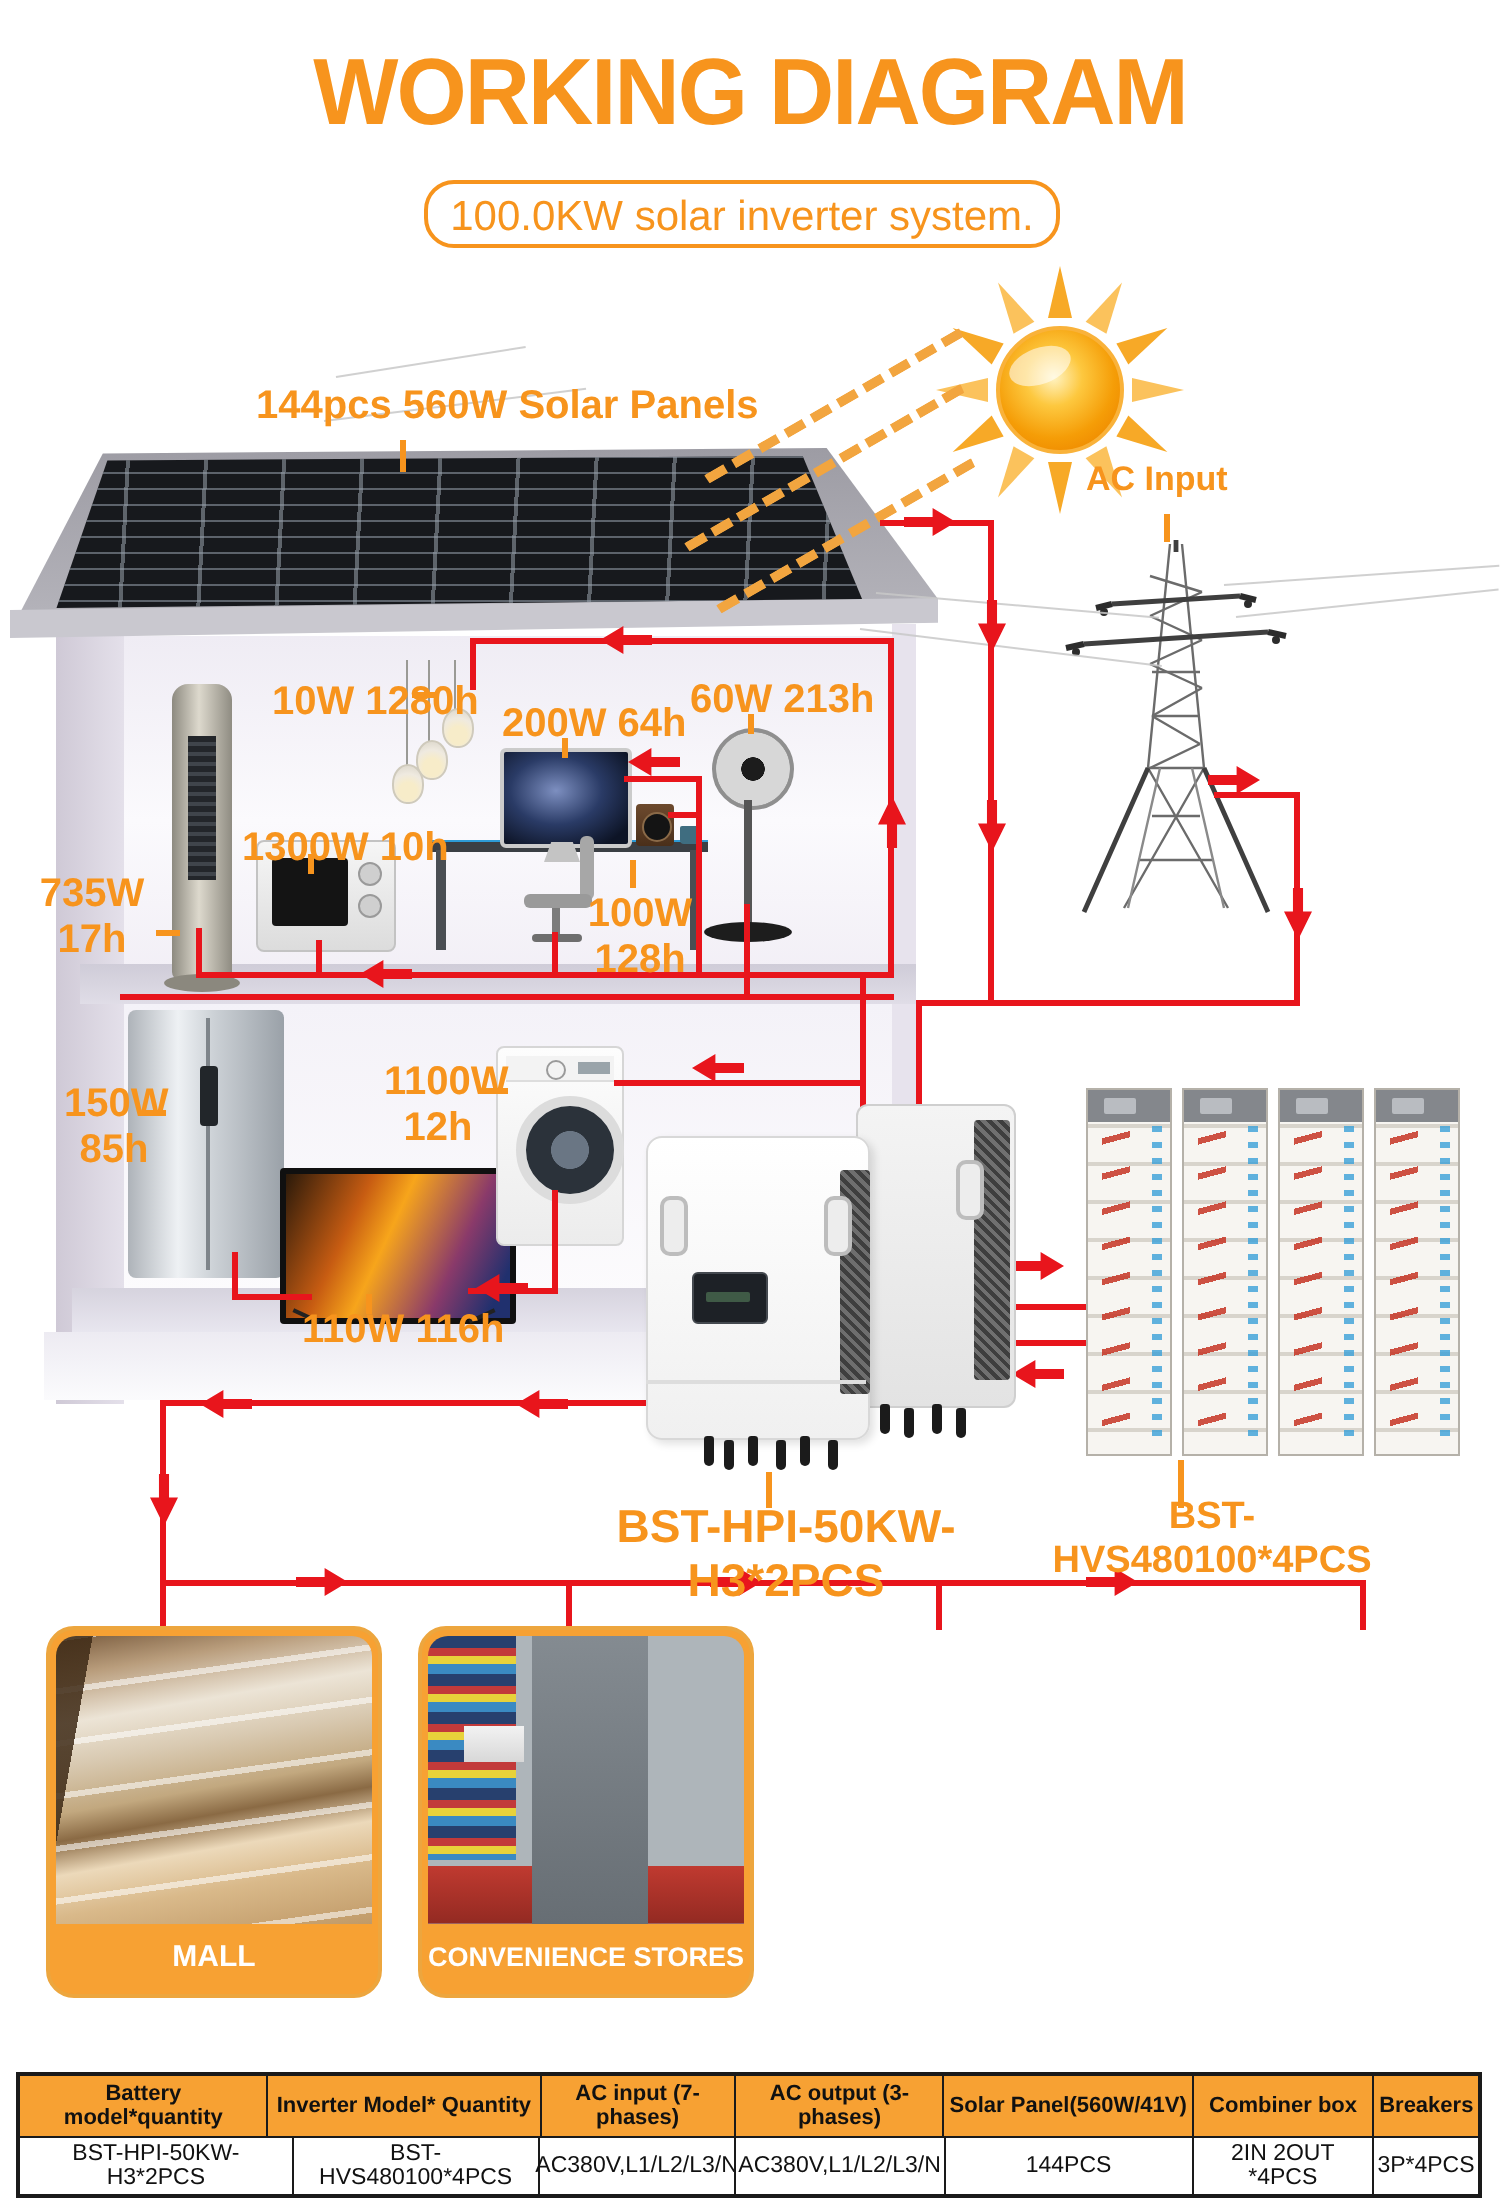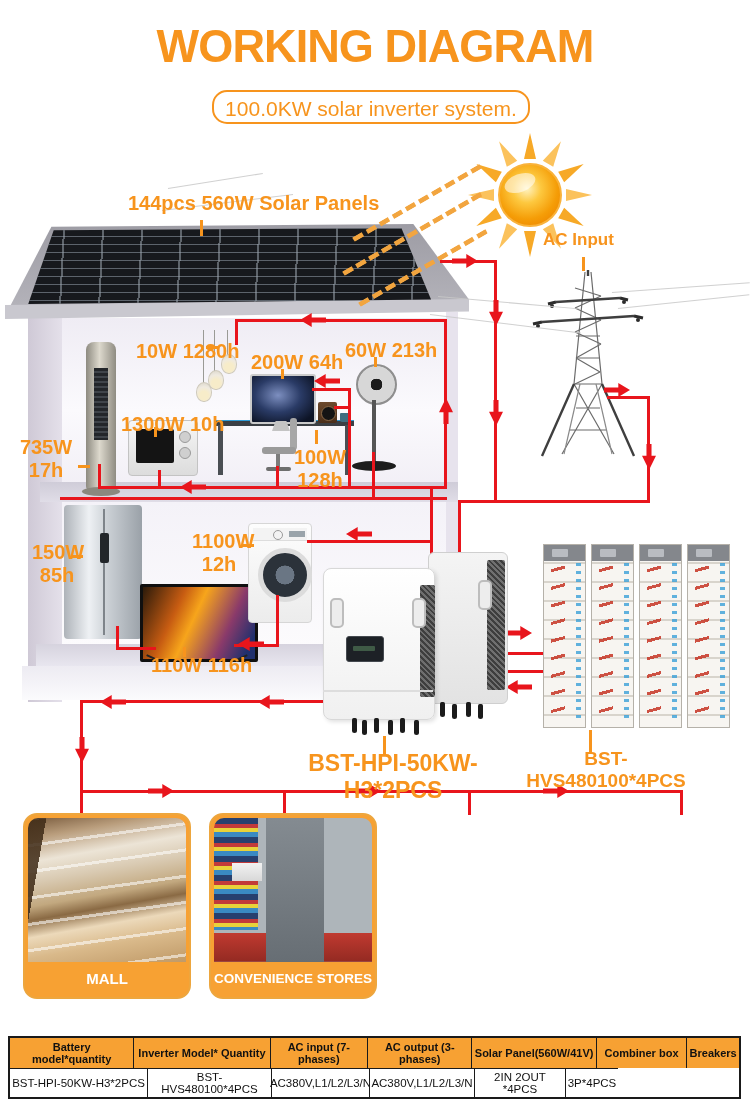--- a/index.html
+++ b/index.html
@@ -437,18 +437,19 @@
       <div class="cell" style="width:105px;">AC output (3-phases)</div>
       <div class="cell" style="width:125px;">Solar Panel(560W/41V)</div>
       <div class="cell" style="width:91px;">Combiner box</div>
       <div class="cell" style="width:53px;">Breakers</div>
     </div>
     <div class="tr body">
       <div class="cell" style="width:137px;">BST-HPI-50KW-H3*2PCS</div>
       <div class="cell" style="width:124px;">BST-HVS480100*4PCS</div>
       <div class="cell" style="width:98px;">AC380V,L1/L2/L3/N</div>
       <div class="cell" style="width:105px;">AC380V,L1/L2/L3/N</div>
+      <div class="cell" style="width:125px;">144PCS</div>
       <div class="cell" style="width:91px;">2IN 2OUT *4PCS</div>
       <div class="cell" style="width:53px;">3P*4PCS</div>
     </div>
   </div>
 
 </div>
 
 </body></html>

